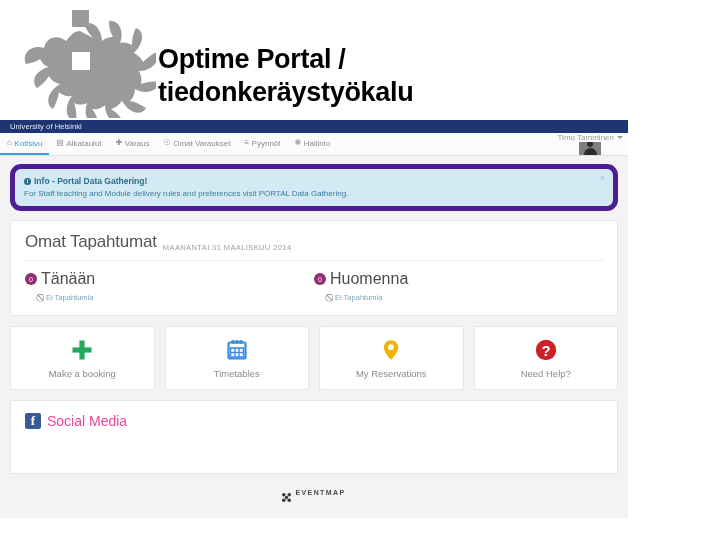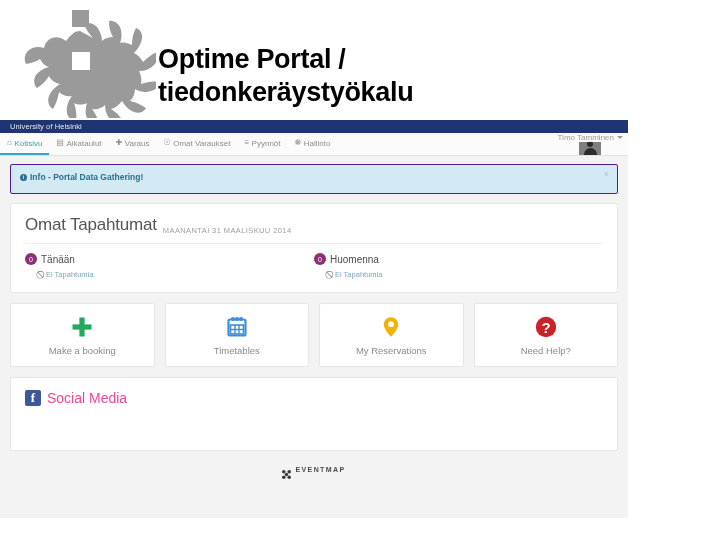--- a/index.html
+++ b/index.html
@@ -152,22 +152,22 @@
   .page {
     padding: 8px 10px 0 10px;
     box-sizing: border-box;
     height: 363px;
     background: #f3f3f3;
   }
 
   
   .alert {
     background: #d3e9f3;
-    border: 1px solid #4c1d95;
-    border-radius: 2px;
+    border: 5px solid #4c1d95;
+    border-radius: 11px;
     padding: 7px 9px 8px 9px;
     position: relative;
     color: #2a6f8e;
     margin-bottom: 9px;
   }
   .alert-title {
     font-size: 8.5px;
     font-weight: bold;
     display: flex;
     align-items: center;
@@ -242,21 +242,21 @@
     border-radius: 50%;
     background: #8e2f72;
     color: #ffffff;
     font-size: 7px;
     display: inline-flex;
     align-items: center;
     justify-content: center;
     line-height: 1;
   }
   .evt-label {
-    font-size: 10px;
+    font-size: 16px;
     color: #4c4c4c;
   }
   .evt-empty {
     display: flex;
     align-items: center;
     gap: 4px;
     font-size: 7.5px;
     color: #7da7bd;
     padding-left: 17px;
   }
@@ -407,20 +407,21 @@
     </div>
   </div>
 
   <div class="page">
 
     <div class="alert">
       <div class="alert-title">
         <span class="info-circle">i</span>
         <span>Info - Portal Data Gathering!</span>
       </div>
+      <div class="alert-body">For Staff teaching and Module delivery rules and preferences visit PORTAL Data Gathering.</div>
       <div class="alert-close">×</div>
     </div>
 
     <div class="card events-card">
       <div class="events-head">
         <span class="events-title">Omat Tapahtumat</span>
         <span class="events-date">MAANANTAI 31 MAALISKUU 2014</span>
       </div>
 
       <div class="events-cols">

